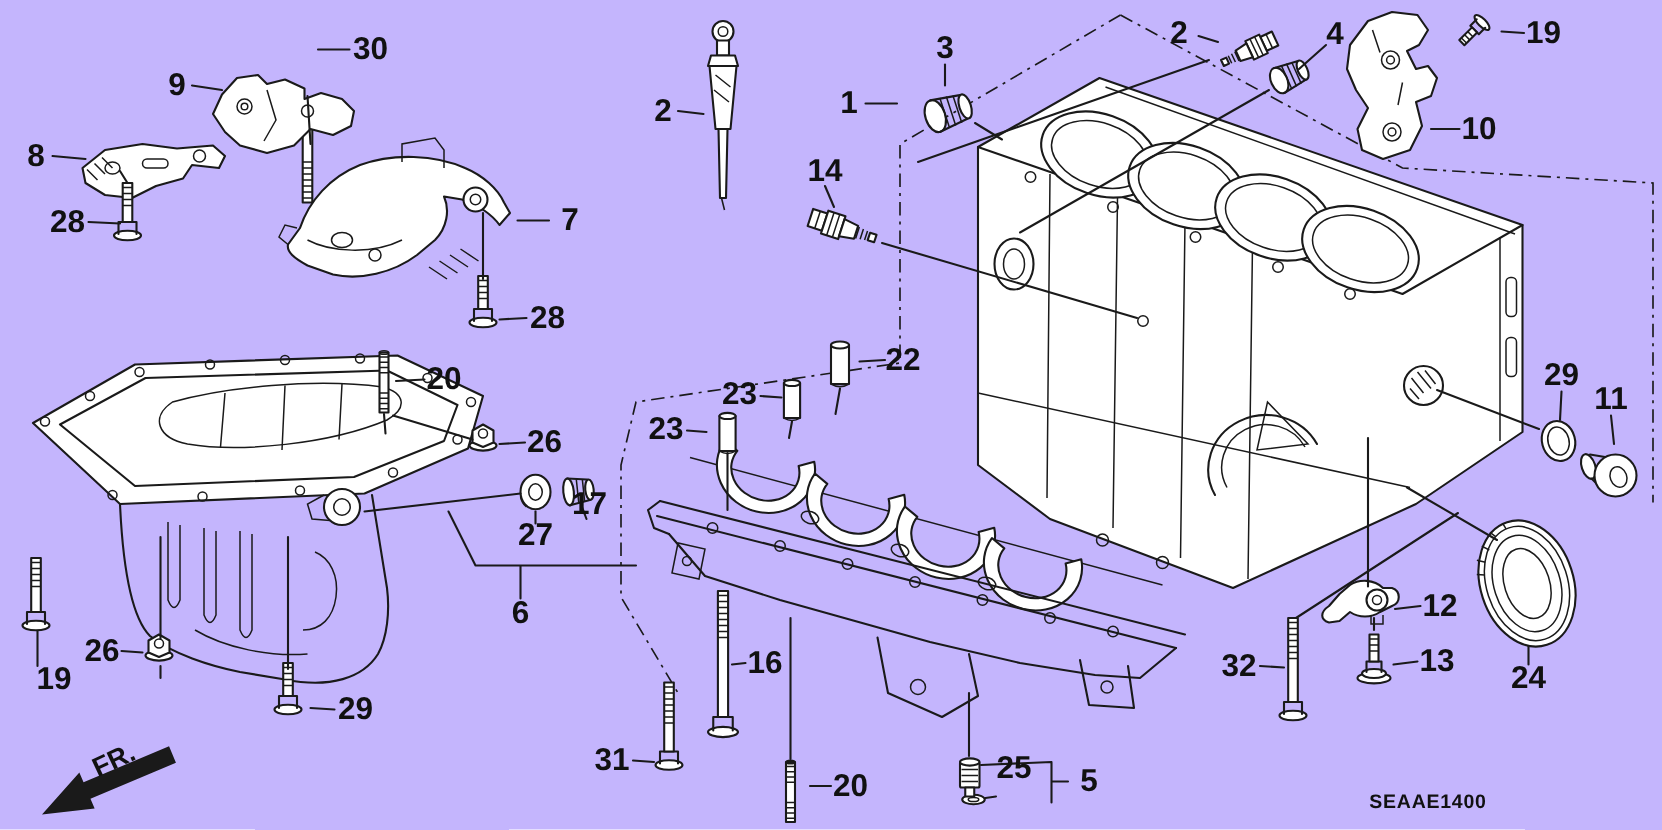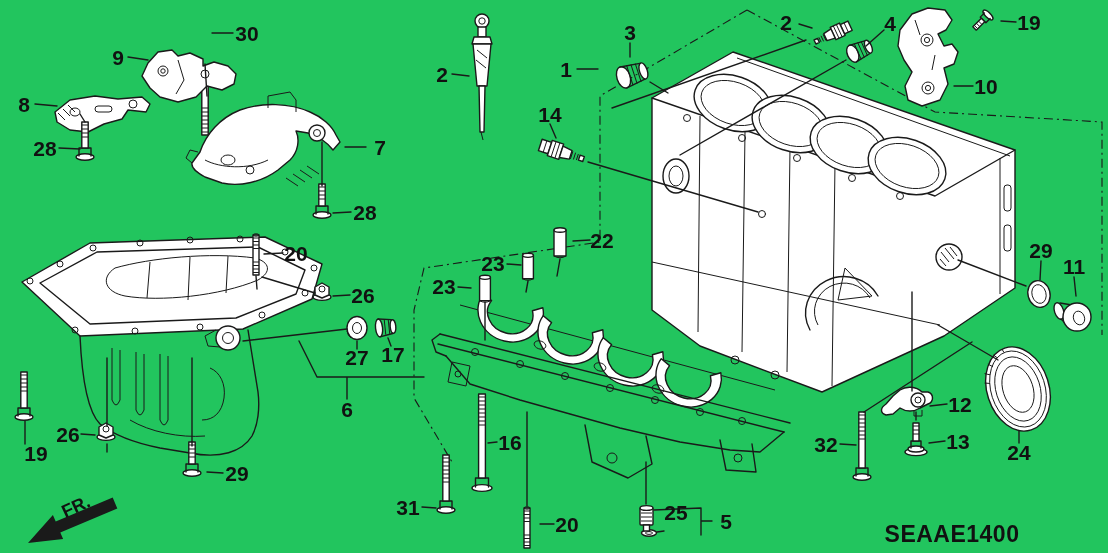--- a/index.html
+++ b/index.html
@@ -9,28 +9,28 @@
   #diagram-svg *{vector-effect:non-scaling-stroke;}
   .ln{stroke:var(--ink,#1a1a1a);stroke-width:1.4;fill:none;stroke-linecap:round;stroke-linejoin:round;}
   .lnthin{stroke:var(--ink,#1a1a1a);stroke-width:1;fill:none;}
   .fillw{fill:#fff;stroke:var(--ink,#1a1a1a);stroke-width:1.4;stroke-linejoin:round;}
   .dash{stroke:var(--ink,#1a1a1a);stroke-width:1.1;fill:none;stroke-dasharray:9 4 2 4;}
   .solidblk{fill:var(--ink,#1a1a1a);stroke:none;}
   #labels-layer{position:absolute;left:0;top:0;width:100%;height:100%;}
   .part-label{position:absolute;transform:translate(-50%,-50%);font-size:21px;font-weight:700;
               color:#111;white-space:nowrap;line-height:1;}
   #diagram-code{position:absolute;left:952px;top:534px;transform:translate(-50%,-50%);
-                font-size:23px;font-weight:700;letter-spacing:.5px;color:#111;}
+                font-size:13px;font-weight:700;letter-spacing:.5px;color:#111;}
   #fr-label{position:absolute;left:76px;top:507px;transform:translate(-50%,-50%) rotate(-25deg);
             font-size:18px;font-weight:800;color:#111;}
 </style>
 </head>
 <body style="--ink: #1a1a1a;">
 
-<div id="stage" style="background: #22c55e;">
+<div id="stage" style="background: #c4b5fd;">
 
 <svg id="diagram-svg" width="1108" height="553" viewBox="0 0 1108 553" xmlns="http://www.w3.org/2000/svg">
 
   <defs>
     <g id="fnut">
       <ellipse cx="0" cy="3" rx="9" ry="3.4" class="fillw"></ellipse>
       <path d="M-7,-7 L0,-11 L7,-7 L7,1 L0,4 L-7,1 Z" class="fillw"></path>
       <circle cx="0" cy="-5" r="3" class="lnthin"></circle>
     </g>
     <g id="dowel">
@@ -411,21 +411,21 @@
       <span class="part-label" style="left: 786px; top: 22px;">2</span>
       <span class="part-label" style="left: 890px; top: 23px;">4</span>
       <span class="part-label" style="left: 1029px; top: 22px;">19</span>
       <span class="part-label" style="left: 986px; top: 86px;">10</span>
       <span class="part-label" style="left: 602px; top: 240px;">22</span>
       <span class="part-label" style="left: 493px; top: 263px;">23</span>
       <span class="part-label" style="left: 444px; top: 286px;">23</span>
       <span class="part-label" style="left: 296px; top: 253px;">20</span>
       <span class="part-label" style="left: 363px; top: 295px;">26</span>
       <span class="part-label" style="left: 357px; top: 357px;">27</span>
-      <span class="part-label" style="left: 393px; top: 354px;">17</span>
+      <span class="part-label" style="left: 393px; top: 336px;">17</span>
       <span class="part-label" style="left: 347px; top: 409px;">6</span>
       <span class="part-label" style="left: 68px; top: 434px;">26</span>
       <span class="part-label" style="left: 36px; top: 453px;">19</span>
       <span class="part-label" style="left: 237px; top: 473px;">29</span>
       <span class="part-label" style="left: 408px; top: 507px;">31</span>
       <span class="part-label" style="left: 510px; top: 442px;">16</span>
       <span class="part-label" style="left: 567px; top: 524px;">20</span>
       <span class="part-label" style="left: 676px; top: 512px;">25</span>
       <span class="part-label" style="left: 726px; top: 521px;">5</span>
       <span class="part-label" style="left: 1041px; top: 250px;">29</span>

